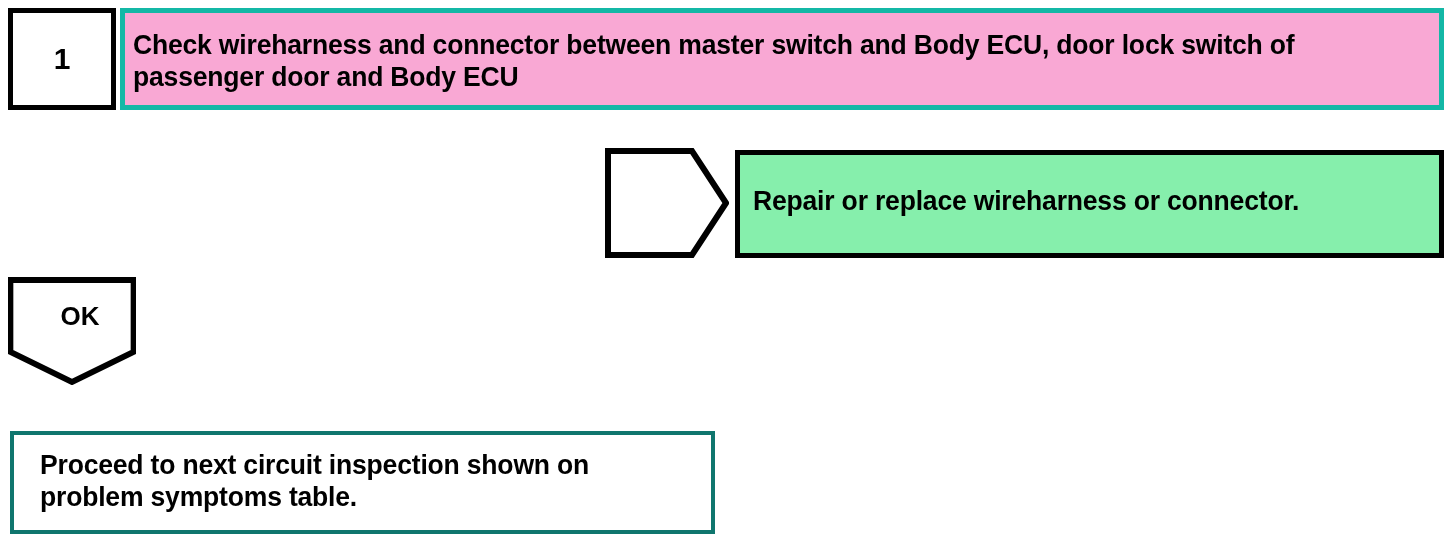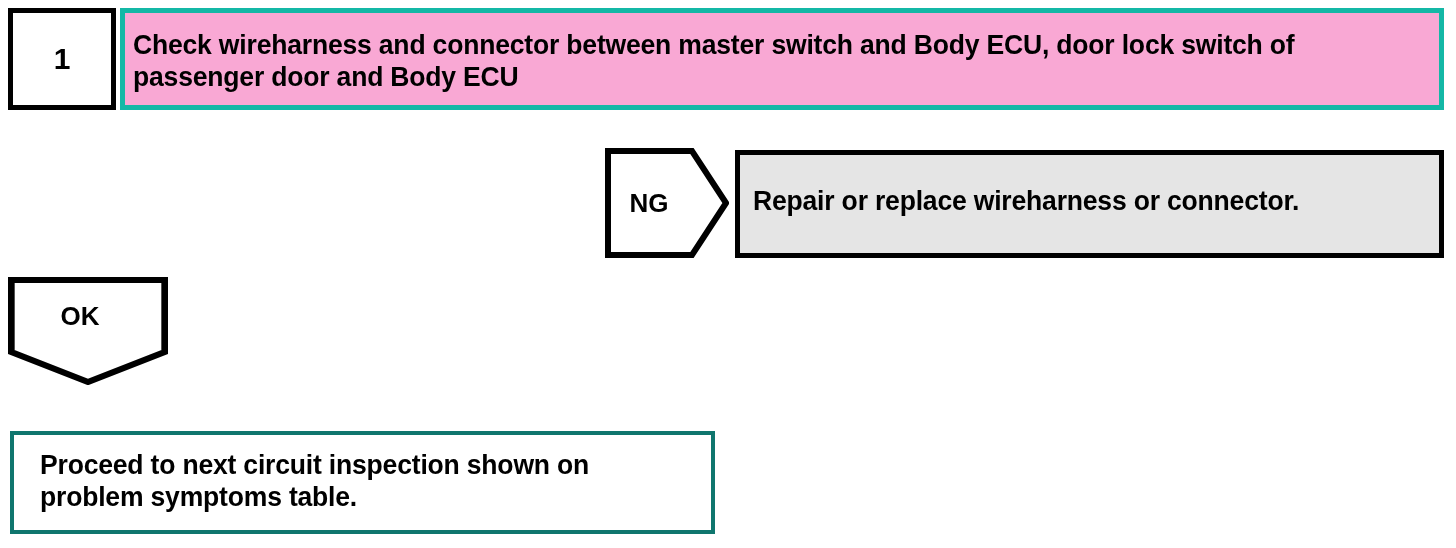--- a/index.html
+++ b/index.html
@@ -96,41 +96,41 @@
 
   
   .repair-box {
     position: absolute;
     left: 735px;
     top: 150px;
     width: 709px;
     height: 108px;
     border: 5px solid #000;
     box-sizing: border-box;
-    background: #e5e5e5;
+    background: #86efac;
   }
   .repair-box .body {
     position: absolute;
     left: 13px;
     top: 30px;
     right: 6px;
     font-size: 27.5px;
     font-weight: bold;
     line-height: 1.17;
     letter-spacing: -0.2px;
     transform: scaleX(0.965);
     transform-origin: left top;
   }
 
   
   .ok-arrow {
     position: absolute;
     left: 8px;
     top: 277px;
-    width: 160px;
+    width: 128px;
     height: 108px;
   }
   .ok-arrow svg {
     position: absolute;
     inset: 0;
     width: 100%;
     height: 100%;
     display: block;
   }
   .ok-arrow .lbl {
@@ -181,21 +181,20 @@
   </div>
 
   <div class="step-text-cell">
     <div class="body">Check wireharness and connector between master switch and Body ECU, door lock switch of passenger door and Body ECU</div>
   </div>
 
   <div class="ng-arrow">
     <svg viewBox="0 0 124 110" preserveAspectRatio="none" aria-hidden="true">
       <polygon points="3,3 87,3 121,55 87,107 3,107" fill="#ffffff" stroke="#000000" stroke-width="6" stroke-linejoin="miter"></polygon>
     </svg>
-    <span class="lbl">NG</span>
   </div>
 
   <div class="repair-box">
     <div class="body">Repair or replace wireharness or connector.</div>
   </div>
 
   <div class="ok-arrow">
     <svg viewBox="0 0 144 108" preserveAspectRatio="none" aria-hidden="true">
       <polygon points="3,3 141,3 141,75 72,105 3,75" fill="#ffffff" stroke="#000000" stroke-width="6" stroke-linejoin="miter"></polygon>
     </svg>

